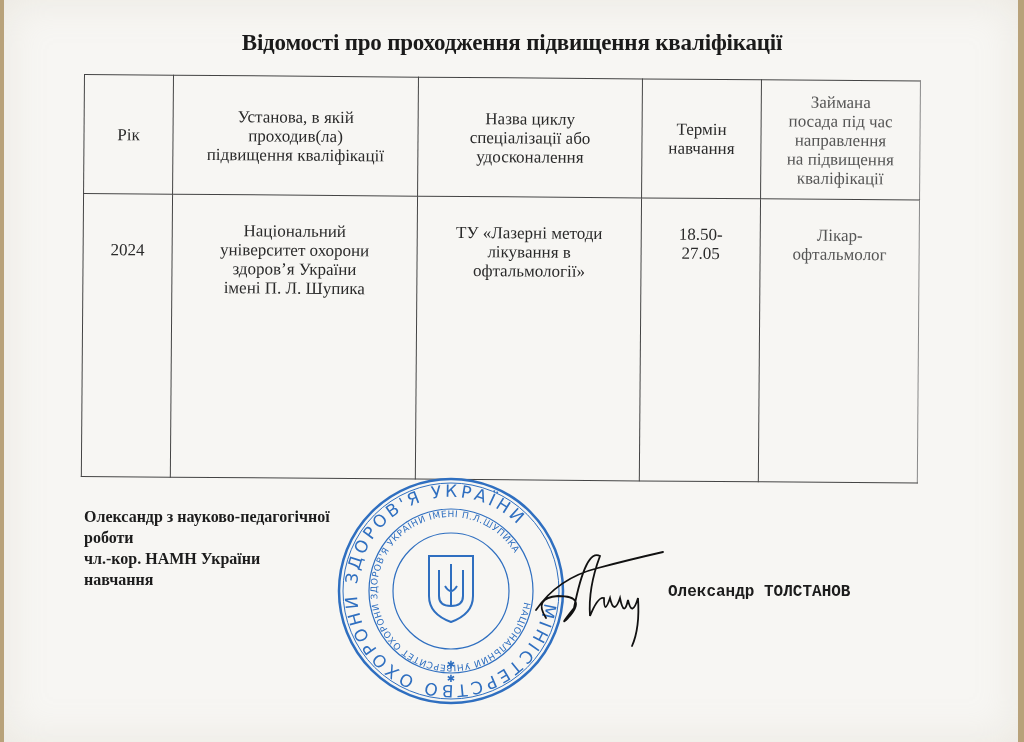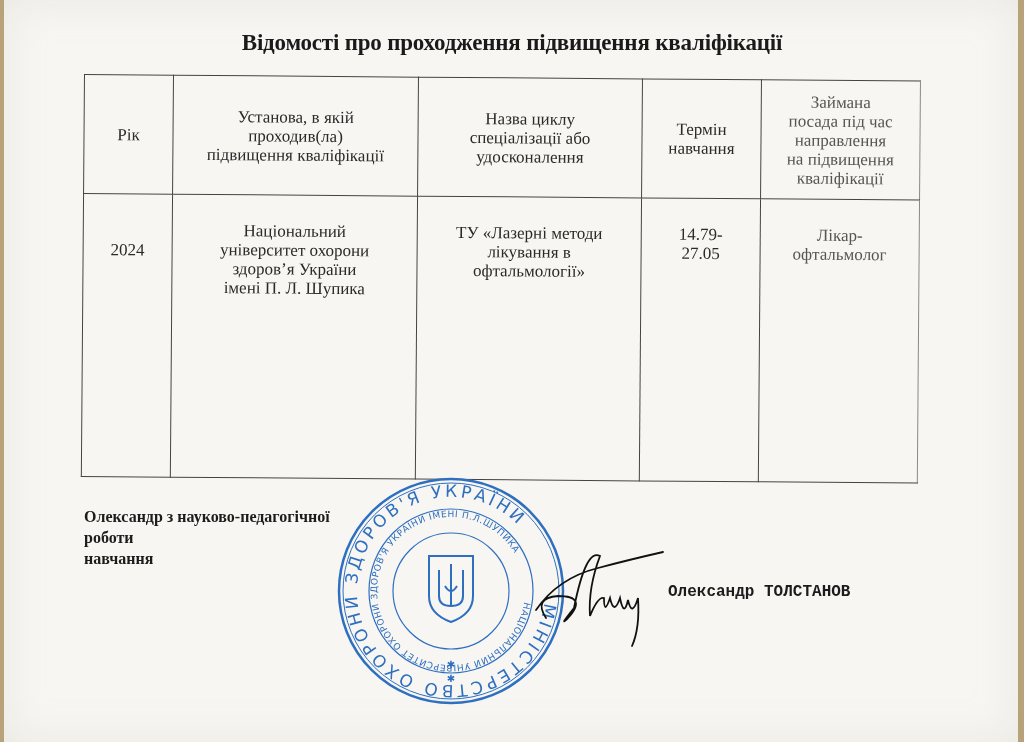--- a/index.html
+++ b/index.html
@@ -88,34 +88,35 @@
       <div>університет охорони</div>
       <div>здоров’я України</div>
       <div>імені П. Л. Шупика</div>
     </td>
     <td class="c3">
       <div>ТУ «Лазерні методи</div>
       <div>лікування в</div>
       <div>офтальмології»</div>
     </td>
     <td class="c4">
-      <div>14.79-</div>
+      <div>18.50-</div>
       <div>27.05</div>
     </td>
     <td class="c5">
       <div>Лікар-</div>
       <div>офтальмолог</div>
     </td>
   </tr>
 </tbody>
   </table>
 
 <div class="signer">
   <div>Олександр з науково-педагогічної</div>
   <div>роботи</div>
+  <div>чл.-кор. НАМН України</div>
   <div>навчання</div>
 </div>
 
 <svg class="stamp" viewBox="0 0 230 230">
   <defs>
     <path id="outerArc" d="M 115,115 m -94,0 a 94,94 0 1,1 188,0 a 94,94 0 1,1 -188,0"></path>
     <path id="innerArc" d="M 115,115 m -74,0 a 74,74 0 1,1 148,0 a 74,74 0 1,1 -148,0"></path>
   </defs>
   <g fill="none" stroke="#2f6fc0">
     <circle cx="115" cy="115" r="112" stroke-width="2.5"></circle>

